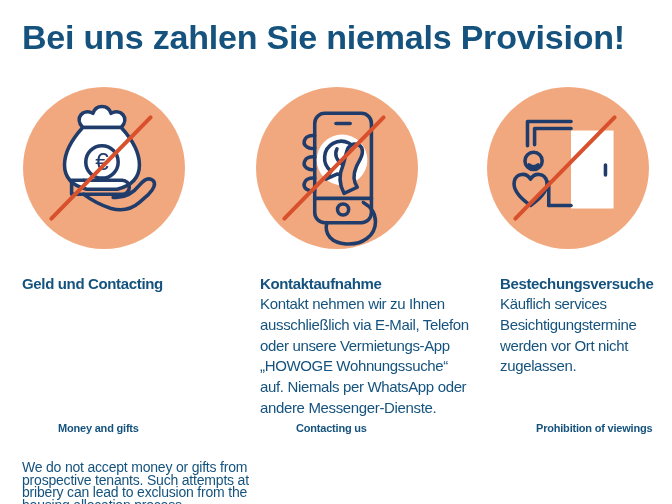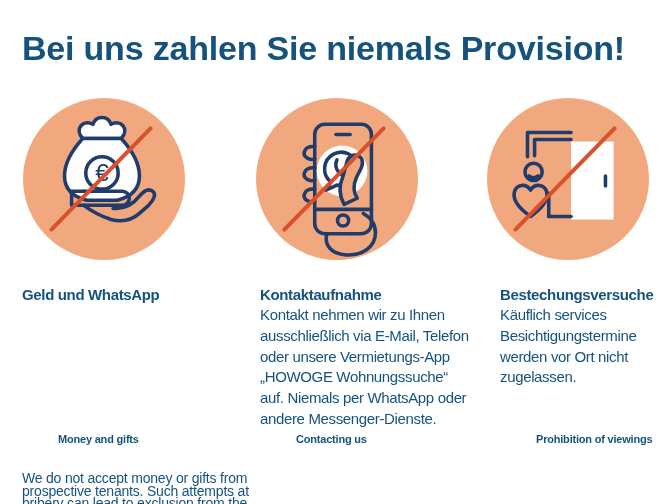--- a/index.html
+++ b/index.html
@@ -11,21 +11,21 @@
   }
   *{margin:0;padding:0;box-sizing:border-box;}
   html,body{background:#fff;}
   body{
     width:672px;height:504px;overflow:hidden;
     font-family:"Liberation Sans", sans-serif;
     color:var(--blue);
   }
   .page{position:relative;width:672px;height:504px;background:var(--white);}
   .headline{
-    margin:30px 22px 0 22px;
+    margin:19px 22px 0 22px;
     font-size:34px;line-height:36px;font-weight:bold;
     letter-spacing:-0.2px;color:var(--blue);white-space:nowrap;
   }
   .grid{
     display:grid;
     grid-template-columns:238px 240px auto;
     padding-left:22px;
   }
   .icon-wrap{margin-top:32px;height:162px;}
   .col-1 .icon-wrap{margin-left:1px;}
@@ -78,21 +78,21 @@
 
             <path d="M60,92 h38 a7,7 0 0 1 0,14 h-38"></path>
 
             <path d="M60,106 c8,6 18,11 27,14 c11,3 20,1 28,-6 l9,-8 c5,-5 8,-11 4,-14 c-4,-3 -9,0 -13,5 c-7,9 -16,13 -26,12"></path>
           </g>
           <text x="78" y="82" text-anchor="middle" font-size="24" fill="var(--navy)">€</text>
           <line x1="28" y1="130" x2="126" y2="30" stroke="var(--slash)" stroke-width="4" stroke-linecap="round"></line>
         </svg>
       </div>
       <div class="de-block">
-        <div class="de-title">Geld und WhatsApp</div>
+        <div class="de-title">Geld und Contacting</div>
       </div>
       <div class="en-block">
         <div class="en-title">Money and gifts</div>
         <div class="en-body">We do not accept money or gifts from
 prospective tenants. Such attempts at
 bribery can lead to exclusion from the
 housing allocation process.</div>
       </div>
     </div>
 

